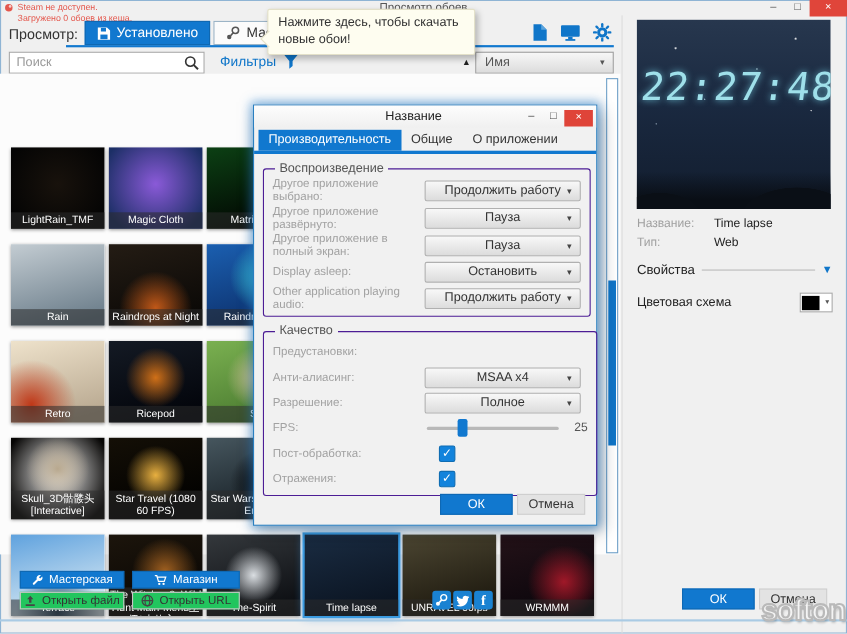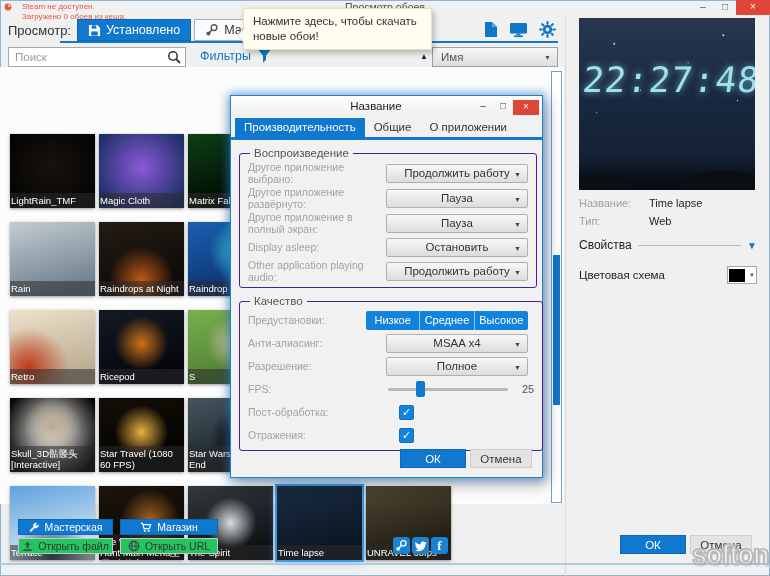--- a/index.html
+++ b/index.html
@@ -11,21 +11,21 @@
     box-shadow: inset 0 0 0 1px #8fb4d4;
   }
   
   .titlebar { position:absolute; top:0; left:0; width:770px; height:15px; }
   .win-title { position:absolute; top:1px; left:0; width:100%; text-align:center; font-size:10.5px; color:#555; }
   .win-controls { position:absolute; top:0; right:0; display:flex; align-items:flex-start; }
   .win-btn { width:22px; height:14px; text-align:center; font-size:10px; line-height:13px; color:#555; cursor:default; }
   .win-close { width:34px; height:15px; background:#e0453a; color:#fff; text-align:center; font-size:10px; line-height:14px; }
   
   .status { position:absolute; top:2px; left:4px; font-size:8px; line-height:10px; color:#e4574d; }
-  .status .row { display:flex; align-items:center; gap:10px; }
+  .status .row { display:flex; align-items:center; gap:4px; }
   
   .view-row { position:absolute; top:19px; left:8px; height:22px; display:flex; align-items:center; }
   .browse-label { font-size:13px; color:#333; margin-right:6px; }
   .tab { display:flex; align-items:center; gap:5px; height:22px; padding:0 10px; font-size:12.5px; border:1px solid #9cb4c6; cursor:pointer; }
   .tab.active { background:#1178cf; color:#fff; border-color:#0f68b2; }
   .tab.inactive { background:#fbfbfb; color:#333; margin-left:3px; }
   .tab-underline { position:absolute; top:41px; left:60px; width:498px; height:2px; background:#1178cf; }
   .toolbar-icons { position:absolute; top:21px; left:483px; display:flex; gap:11px; align-items:center; }
   
   .search-box { position:absolute; top:47px; left:8px; width:178px; height:20px; }
@@ -33,21 +33,21 @@
   .search-box input::placeholder { color:#9a9a9a; }
   .search-glyph { position:absolute; right:5px; top:3px; }
   .filters { position:absolute; top:49px; left:200px; display:flex; align-items:center; gap:7px; color:#1076c9; font-size:12.5px; cursor:pointer; }
   .sort-asc { position:absolute; top:52px; left:420px; font-size:8px; color:#222; cursor:pointer; }
   .sort-select { position:absolute; top:47px; left:432px; width:126px; height:20px; border:1px solid #a0a0a0; background:linear-gradient(#f7f7f7,#dcdcdc); display:flex; align-items:center; padding:0 6px 0 8px; font-size:11.5px; color:#555; cursor:pointer;gap:39px; }
   .sort-select .caret { margin-left:auto; font-size:7px; color:#555; }
   
   .grid-area { position:absolute; top:67px; left:0; width:564px; height:437px; background:#fcfcfc; }
   .tile { position:absolute; width:85px; height:74px; box-shadow:0 1px 3px rgba(0,0,0,.4); cursor:pointer; }
   .tile.selected { box-shadow:0 0 0 2px #3a9ae0, 0 0 9px rgba(60,150,230,.9); }
-  .tile-label { position:absolute; bottom:0; left:0; right:0; background:rgba(44,44,44,.55); color:#fff; font-size:9.5px; line-height:11px; text-align:left; padding:2px 1px; max-height:26px; overflow:hidden; }
+  .tile-label { position:absolute; bottom:0; left:0; right:0; background:rgba(44,44,44,.55); color:#fff; font-size:9.5px; line-height:11px; text-align:center; padding:2px 1px; max-height:26px; overflow:hidden; }
   .scrollbar { position:absolute; left:551px; top:71px; width:11px; height:432px; background:#fff; border:1px solid #6fa0c8; }
   .scroll-thumb { position:absolute; left:1px; width:7px; top:183px; height:150px; background:#1076c9; cursor:pointer; }
   
   .b-btn { position:absolute; height:16px; display:flex; align-items:center; justify-content:center; gap:5px; font-size:10.5px; cursor:pointer; }
   .b-blue { background:#1178cf; color:#fff; border:1px solid #0f68b2; }
   .b-gray { background:#22c55e; color:#333; border:1px solid #c6c6c6; }
   .social { position:absolute; top:537px; display:flex; gap:2px; }
   .social-icon { width:17px; height:17px; background:#1a82d2; border-radius:3px; display:flex; align-items:center; justify-content:center; color:#fff; cursor:pointer; }
   .fb-f { font-size:13px; font-weight:bold; color:#fff; font-family:"Liberation Serif",serif; }
   .bottom-line { position:absolute; top:563px; left:0; width:770px; height:2px; background:#aacbe4; }
@@ -280,20 +280,23 @@
     </div>
     <div class="tile" style="left: 188px; top: 419px; background: radial-gradient(circle, rgb(218, 222, 226) 0%, rgba(0, 0, 0, 0) 46%), linear-gradient(165deg, rgb(52, 56, 60) 0%, rgb(11, 13, 17) 90%);">
       <div class="tile-label">The-Spirit</div>
     </div>
     <div class="tile selected" style="left: 277px; top: 419px; background: linear-gradient(165deg, rgb(26, 44, 66) 0%, rgb(10, 19, 32) 90%);">
       <div class="tile-label">Time lapse</div>
     </div>
     <div class="tile" style="left: 366px; top: 419px; background: linear-gradient(165deg, rgb(76, 70, 50) 0%, rgb(27, 23, 13) 90%);">
       <div class="tile-label">UNRAVEL 60fps</div>
     </div>
+    <div class="tile" style="left: 455px; top: 419px; background: radial-gradient(circle at 68% 58%, rgb(160, 24, 40) 0%, rgba(0, 0, 0, 0) 46%), linear-gradient(165deg, rgb(36, 18, 24) 0%, rgb(9, 5, 11) 90%);">
+      <div class="tile-label">WRMMM</div>
+    </div>
   </div>
 <div class="scrollbar">
     <div class="scroll-thumb"></div>
   </div>
 
 <div class="b-btn b-blue" style="left:18px; top:519px; width:95px;">
   <span>
       <svg width="11" height="11" viewBox="0 0 16 16">
         <path d="M13.6 3.1L11 5.7 9.3 4l2.6-2.6c-1.5-.6-3.3-.3-4.5.9-1.2 1.2-1.5 3-.9 4.5l-5 5c-.5.5-.5 1.4 0 1.9s1.4.5 1.9 0l5-5c1.5.6 3.3.3 4.5-.9 1.2-1.2 1.5-3.1.7-4.7z" fill="#fff"></path>
       </svg>
@@ -423,25 +426,20 @@
             <span class="select-caret">▼</span>
           </div>
         </div>
       </div>
   </fieldset>
 
   <fieldset>
     <legend>Качество</legend>
     <div class="form-row narrow">
       <div class="form-label">Предустановки:</div>
-      <div class="segment" id="preset-buttons">
-          <div class="preset-btn">Низкое</div>
-          <div class="preset-btn">Среднее</div>
-          <div class="preset-btn">Высокое</div>
-        </div>
     </div>
     <div id="quality-rows">
         <div class="form-row">
           <div class="form-label">Анти-алиасинг:</div>
           <div class="select">
             <span>MSAA x4</span>
             <span class="select-caret">▼</span>
           </div>
         </div>
         <div class="form-row">

